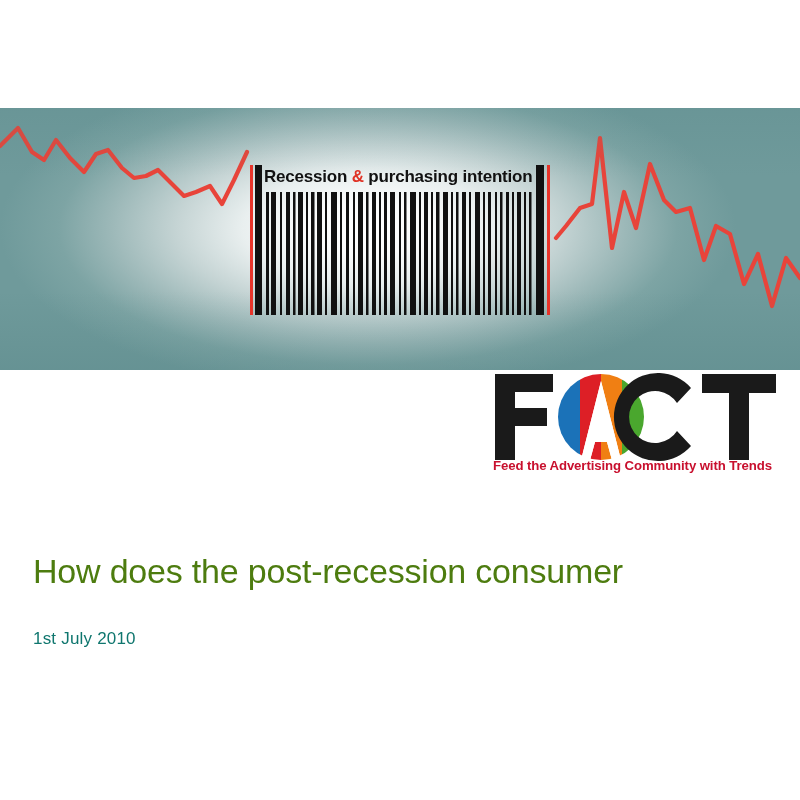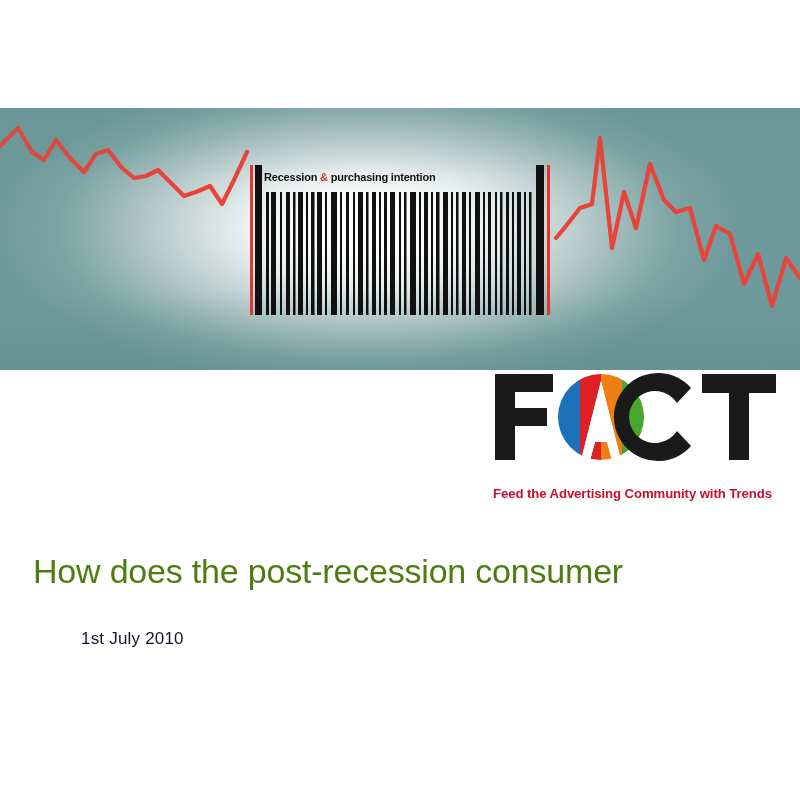--- a/index.html
+++ b/index.html
@@ -49,21 +49,21 @@
     top: 57px;
     width: 308px;
     height: 150px;
   }
   #barcode-caption {
     position: absolute;
     left: 16px;
     top: 0px;
     width: 278px;
     height: 24px;
-    font-size: 11px;
+    font-size: 17px;
     font-weight: bold;
     letter-spacing: -0.2px;
     color: #111111;
     white-space: nowrap;
     line-height: 24px;
     font-family: "Liberation Sans", sans-serif;
   }
   #barcode-caption .amp { color: #e03326; }
   #barcode-bars {
     position: absolute;
@@ -95,24 +95,23 @@
     font-family: "Liberation Sans", sans-serif;
     font-weight: normal;
     letter-spacing: -0.2px;
   }
   #deck-title .line { display: block; }
   #deck-date {
     position: absolute;
     left: 33px;
     top: 629px;
     font-size: 17px;
-    color: #0f172a;
+    color: #0f766e;
     font-family: "Liberation Sans", sans-serif;
     letter-spacing: 0.2px;
-    margin-left: 48px;
   }
 </style>
 </head>
 <body>
 
 <div id="hero-banner">
 
   <svg class="trendline" viewBox="0 0 800 262" preserveAspectRatio="none">
     <polyline points="0,38 18,20 32,44 44,52 56,32 70,50 84,64 96,46 108,42 122,60 134,70 146,68 158,62 170,74 184,88 196,84 210,78 222,96 234,72 247,44" fill="none" stroke="#e8443a" stroke-width="4.2" stroke-linejoin="round" stroke-linecap="round"></polyline>
     <polyline points="556,130 566,118 580,100 592,96 600,30 612,140 624,84 636,120 650,56 664,92 676,104 690,100 704,152 716,118 730,126 744,176 758,146 772,198 786,150 800,170" fill="none" stroke="#e8443a" stroke-width="4.2" stroke-linejoin="round" stroke-linecap="round"></polyline>
@@ -222,20 +221,20 @@
     <g>
       <path d="M205,49 a44,44 0 1,0 -9,27 L180,64 a26,26 0 1,1 0,-30 L196,22 A44,44 0 0,0 205,49 Z" fill="#1a1a1a" opacity="0"></path>
       <path d="M202,20 A44,44 0 1,0 202,78 L188,63 A26,26 0 1,1 188,35 Z" fill="#1a1a1a"></path>
     </g>
 
     <g>
       <path d="M213,6 L213,25 L240,25 L240,92 L260,92 L260,25 L287,25 L287,6 Z" fill="#1a1a1a"></path>
     </g>
   </svg>
 
-  <div style="position:absolute; left:4px; top:90px; width:296px; font-size:13.2px; font-weight:bold; color:#c8102e; font-family:'Liberation Sans', sans-serif; letter-spacing:-0.1px; white-space:nowrap;margin-top:28px;">Feed the Advertising Community with Trends</div>
+  <div style="position:absolute; left:4px; top:90px; width:296px; font-size:13.2px; font-weight:bold; color:#c8102e; font-family:'Liberation Sans', sans-serif; letter-spacing:-0.1px; white-space:nowrap;">Feed the Advertising Community with Trends</div>
 </div>
 
 <h1 id="deck-title">
   <span class="line">How does the post-recession consumer</span>
 </h1>
 
 <div id="deck-date">1st July 2010</div>
 
 </body></html>

